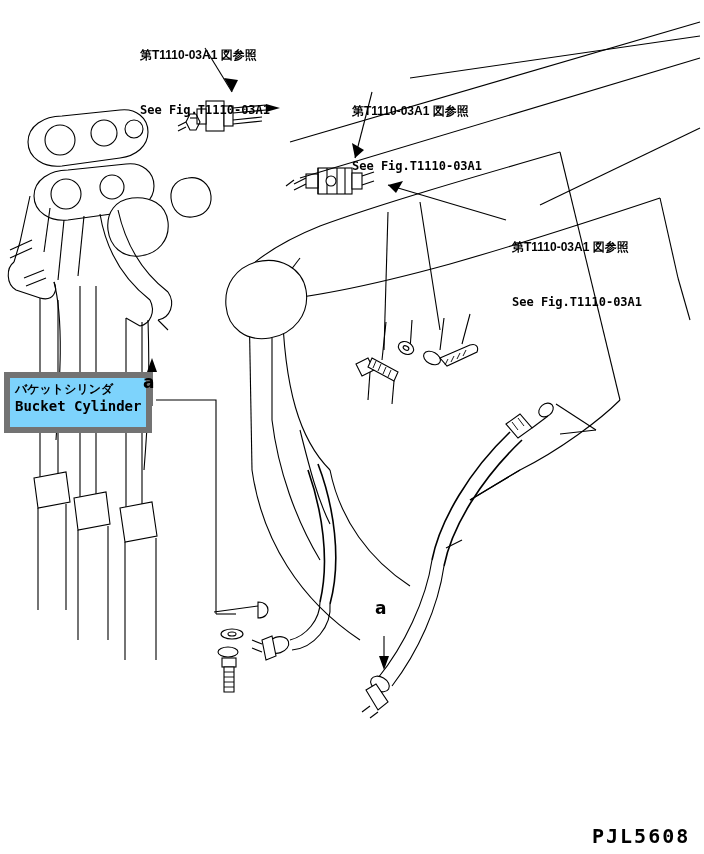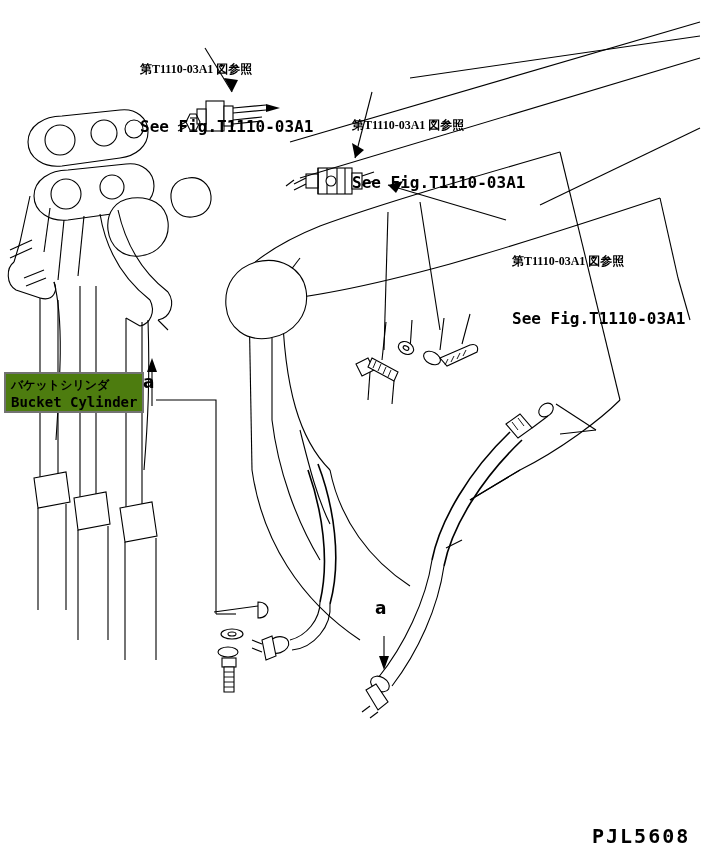--- a/index.html
+++ b/index.html
@@ -17,38 +17,37 @@
   }
   .label {
     position: absolute;
     font-family: "Liberation Serif", serif;
     color: #000000;
     white-space: pre;
     line-height: 1.25;
   }
   .label .jp {
     display: block;
-    font-family: Liberation Serif, serif;
+    font-family: Liberation Sans, sans-serif;
     font-size: 12px;
     font-weight: bold;
     letter-spacing: 0px;
-    margin-top: 14px;
   }
   .label .en {
     display: block;
     font-family: "DejaVu Sans Mono", monospace;
-    font-size: 16px;
+    font-size: 12px;
     font-weight: bold;
     letter-spacing: 0px;
   }
   .boxlabel {
     position: absolute;
-    border: 2px solid #737373;
-    padding: 3px 5px 1px 5px;
-    background: #4d7c0f;
+    border: 6px solid #737373;
+    padding: 3px 5px 13px 5px;
+    background: #7dd3fc;
   }
   .boxlabel .jp {
     display: block;
     font-family: "DejaVu Sans", sans-serif;
     font-size: 12px;
     font-weight: bold;
   }
   .boxlabel .en {
     display: block;
     font-family: "DejaVu Sans Mono", monospace;

